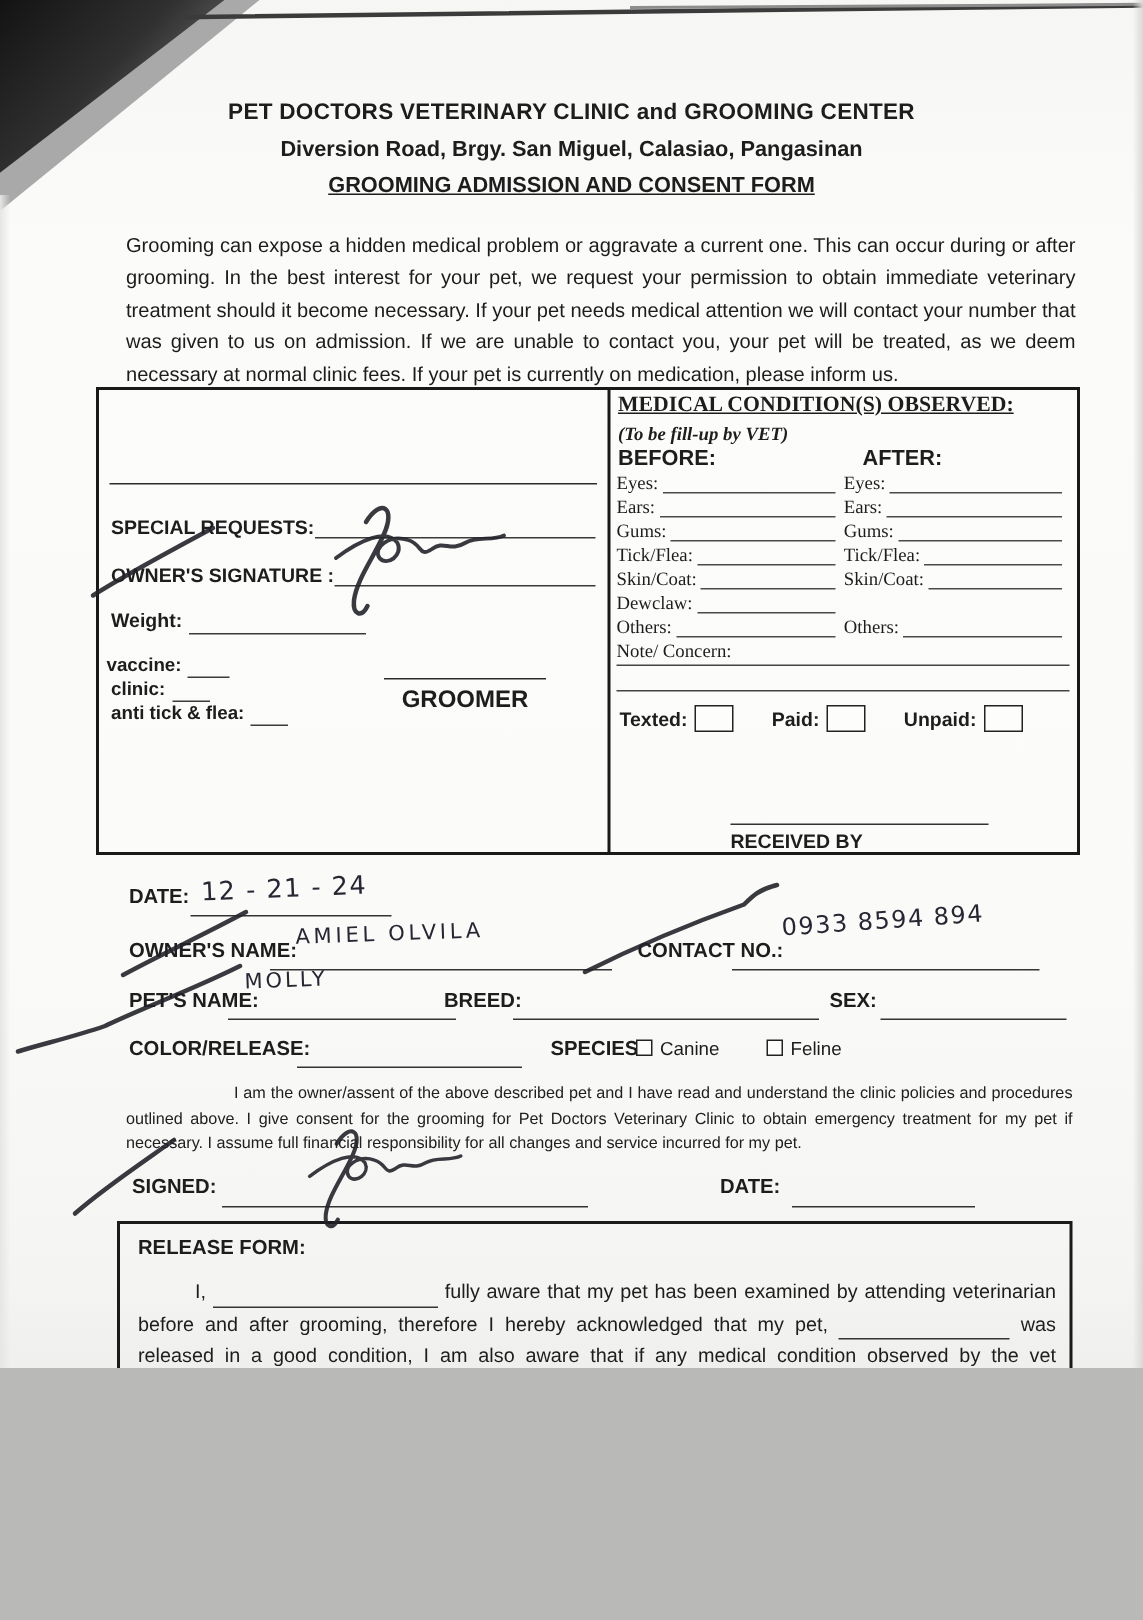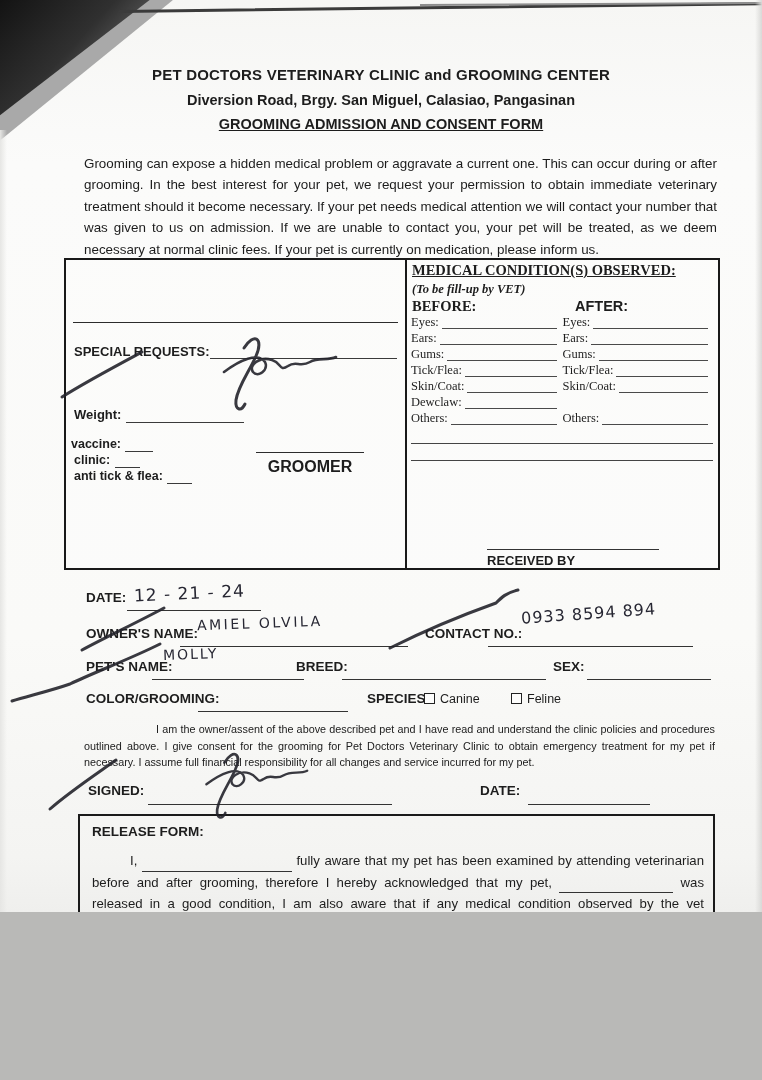--- a/index.html
+++ b/index.html
@@ -102,20 +102,24 @@
 
   <div class="intro">Grooming can expose a hidden medical problem or aggravate a current one. This can occur during or after grooming. In the best interest for your pet, we request your permission to obtain immediate veterinary treatment should it become necessary. If your pet needs medical attention we will contact your number that was given to us on admission. If we are unable to contact you, your pet will be treated, as we deem necessary at normal clinic fees. If your pet is currently on medication, please inform us.</div>
 
   <div class="main-box">
     <div class="cell-l">
       <div class="hline" style="left:7px;right:7px;top:62px;"></div>
       <div class="abs" style="left:8px;top:84px;right:8px;display:flex;align-items:flex-end;">
         <span class="lbl">SPECIAL REQUESTS:</span>
         <span class="blank" style="flex:1;"></span>
       </div>
+      <div class="abs" style="left:8px;top:116px;right:8px;display:flex;align-items:flex-end;">
+        <span class="lbl">OWNER'S  SIGNATURE :</span>
+        <span class="blank" style="flex:1;"></span>
+      </div>
       <div class="abs" style="left:8px;top:145px;">
         <span class="lbl">Weight:</span>
         <span class="blank" style="width:118px;"></span>
       </div>
       <div class="abs" style="left:5px;top:174px;">
         <span class="small-lab">vaccine:</span>
         <span class="blank" style="width:28px;"></span>
       </div>
       <div class="abs" style="left:8px;top:190px;">
         <span class="small-lab">clinic:</span>
@@ -125,21 +129,21 @@
         <span class="small-lab">anti tick &amp; flea:</span>
         <span class="blank" style="width:25px;"></span>
       </div>
       <div class="hline" style="left:190px;top:192px;width:108px;"></div>
       <div class="abs" style="left:190px;top:198px;width:108px;text-align:center;font-weight:bold;font-size:16px;">GROOMER</div>
     </div>
 
     <div class="cell-r">
       <div class="abs m-title" style="left:5px;top:2px;text-align:center;">MEDICAL CONDITION(S) OBSERVED:</div>
       <div class="abs m-sub" style="left:5px;top:22px;">(To be fill-up by VET)</div>
-      <div class="abs ba" style="left:5px;top:38px;font-family:Liberation Serif, serif;">BEFORE:</div>
+      <div class="abs ba" style="left:5px;top:38px;">BEFORE:</div>
       <div class="abs ba" style="left:168px;top:38px;">AFTER:</div>
 
       <div class="m-rows">
         <div class="m-row">
           <div class="m-half">
               <span>Eyes:</span>
               <span class="fill"></span>
             </div>
           <div class="m-half">
               <span>Eyes:</span>
@@ -195,25 +199,35 @@
         </div>
         <div class="m-row">
           <div class="m-half">
               <span>Others:</span>
               <span class="fill"></span>
             </div>
           <div class="m-half">
               <span>Others:</span>
               <span class="fill"></span>
             </div>
+        </div>
+        <div class="m-row">
+          <span class="m-note">Note/ Concern:</span>
         </div>
       </div>
       <div class="hline" style="left:4px;right:5px;top:183px;border-top-color:#444;"></div>
       <div class="hline" style="left:4px;right:5px;top:200px;border-top-color:#444;"></div>
 
+      <div class="t-row">
+        <span>Texted:</span><span class="cb cb-m"></span>
+        <span class="gap"></span>
+        <span>Paid:</span><span class="cb cb-m"></span>
+        <span class="gap"></span>
+        <span>Unpaid:</span><span class="cb cb-m"></span>
+      </div>
 
       <div class="rb-line"></div>
       <div class="rb-text">RECEIVED BY</div>
     </div>
   </div>
 
   <div class="f-lbl" style="left:86px;top:590px;">DATE:</div>
   <div class="hline" style="left:127px;top:610px;width:134px;border-top-color:#333;"></div>
   <div class="ink" style="left:134px;top:583px;font-size:17px;transform:rotate(-2.5deg);letter-spacing:1px;">12 - 21 - 24</div>
 
@@ -226,21 +240,21 @@
   <div class="ink" style="left:521px;top:604px;font-size:16px;transform:rotate(-4deg);letter-spacing:1px;">0933 8594 894</div>
 
   <div class="f-lbl" style="left:86px;top:659px;">PET'S NAME:</div>
   <div class="hline" style="left:152px;top:679px;width:152px;border-top-color:#333;"></div>
   <div class="ink" style="left:163px;top:646px;font-size:14px;transform:rotate(-2deg);letter-spacing:2px;">MOLLY</div>
   <div class="f-lbl" style="left:296px;top:659px;">BREED:</div>
   <div class="hline" style="left:342px;top:679px;width:204px;border-top-color:#333;"></div>
   <div class="f-lbl" style="left:553px;top:659px;">SEX:</div>
   <div class="hline" style="left:587px;top:679px;width:124px;border-top-color:#333;"></div>
 
-  <div class="f-lbl" style="left:86px;top:691px;">COLOR/GROOMING:</div>
+  <div class="f-lbl" style="left:86px;top:691px;">COLOR/RELEASE:</div>
   <div class="hline" style="left:198px;top:711px;width:150px;border-top-color:#333;"></div>
   <div class="f-lbl" style="left:367px;top:691px;">SPECIES:</div>
   <div class="plain" style="left:424px;top:692px;">
     <span class="cb cb-t"></span><span>Canine</span>
   </div>
   <div class="plain" style="left:511px;top:692px;">
     <span class="cb cb-t"></span><span>Feline</span>
   </div>
 
   <div class="consent">I am the owner/assent of the above described pet and I have read and understand the clinic policies and procedures outlined above. I give consent for the grooming for Pet Doctors Veterinary Clinic to obtain emergency treatment for my pet if necessary. I assume full financial responsibility for all changes and service incurred for my pet.</div>

